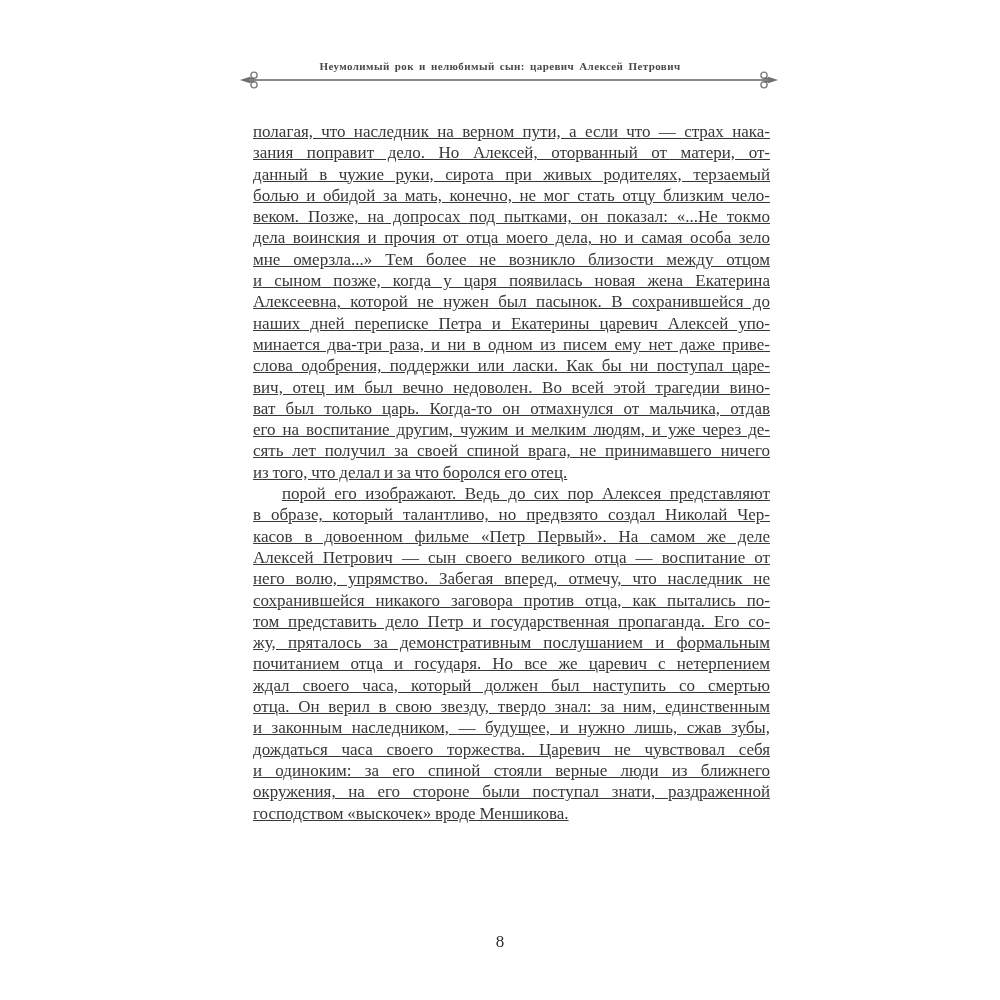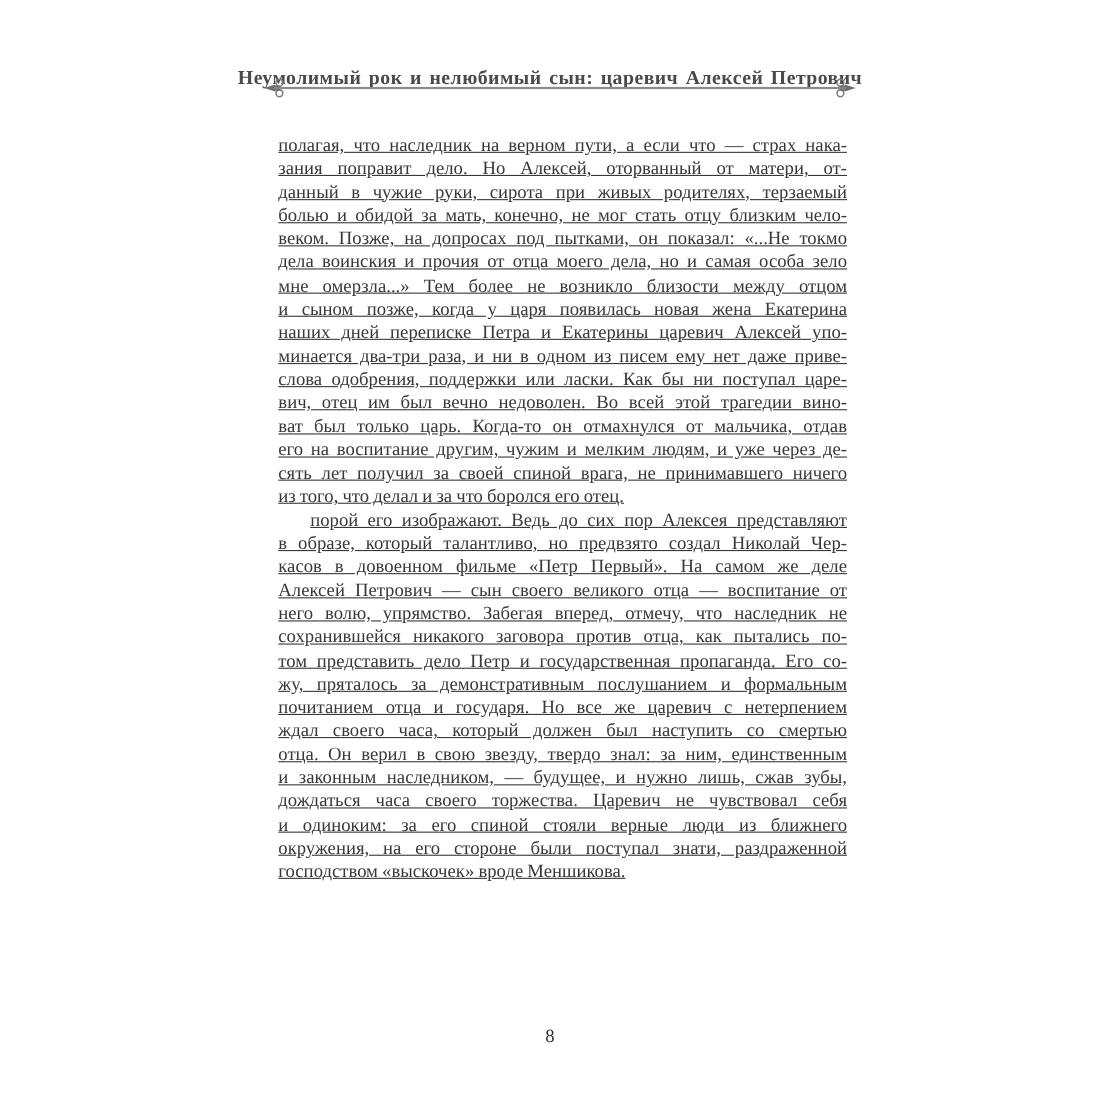--- a/index.html
+++ b/index.html
@@ -16,21 +16,21 @@
     color: #343434;
     overflow: hidden;
   }
   
   .running-head {
     position: absolute;
     top: 60px;
     left: 0;
     width: 100%;
     text-align: center;
-    font-size: 18px;
+    font-size: 11px;
     font-weight: bold;
     letter-spacing: 0.4px;
     word-spacing: 2px;
     color: #4a4a4a;
   }
   .head-rule {
     position: absolute;
     top: 70px;
     left: 243px;
     width: 532px;
@@ -119,20 +119,21 @@
   <div class="body-text">
       <div class="para">
         <div class="line">полагая, что наследник на верном пути, а если что — страх нака-</div>
         <div class="line">зания поправит дело. Но Алексей, оторванный от матери, от-</div>
         <div class="line">данный в чужие руки, сирота при живых родителях, терзаемый</div>
         <div class="line">болью и обидой за мать, конечно, не мог стать отцу близким чело-</div>
         <div class="line">веком. Позже, на допросах под пытками, он показал: «...Не токмо</div>
         <div class="line">дела воинския и прочия от отца моего дела, но и самая особа зело</div>
         <div class="line">мне омерзла...» Тем более не возникло близости между отцом</div>
         <div class="line">и сыном позже, когда у царя появилась новая жена Екатерина</div>
+        <div class="line">Алексеевна, которой не нужен был пасынок. В сохранившейся до</div>
         <div class="line">наших дней переписке Петра и Екатерины царевич Алексей упо-</div>
         <div class="line">минается два-три раза, и ни в одном из писем ему нет даже приве-</div>
         <div class="line">слова одобрения, поддержки или ласки. Как бы ни поступал царе-</div>
         <div class="line">вич, отец им был вечно недоволен. Во всей этой трагедии вино-</div>
         <div class="line">ват был только царь. Когда-то он отмахнулся от мальчика, отдав</div>
         <div class="line">его на воспитание другим, чужим и мелким людям, и уже через де-</div>
         <div class="line">сять лет получил за своей спиной врага, не принимавшего ничего</div>
         <div class="line last">из того, что делал и за что боролся его отец.</div>
       </div>
       <div class="para indent">

